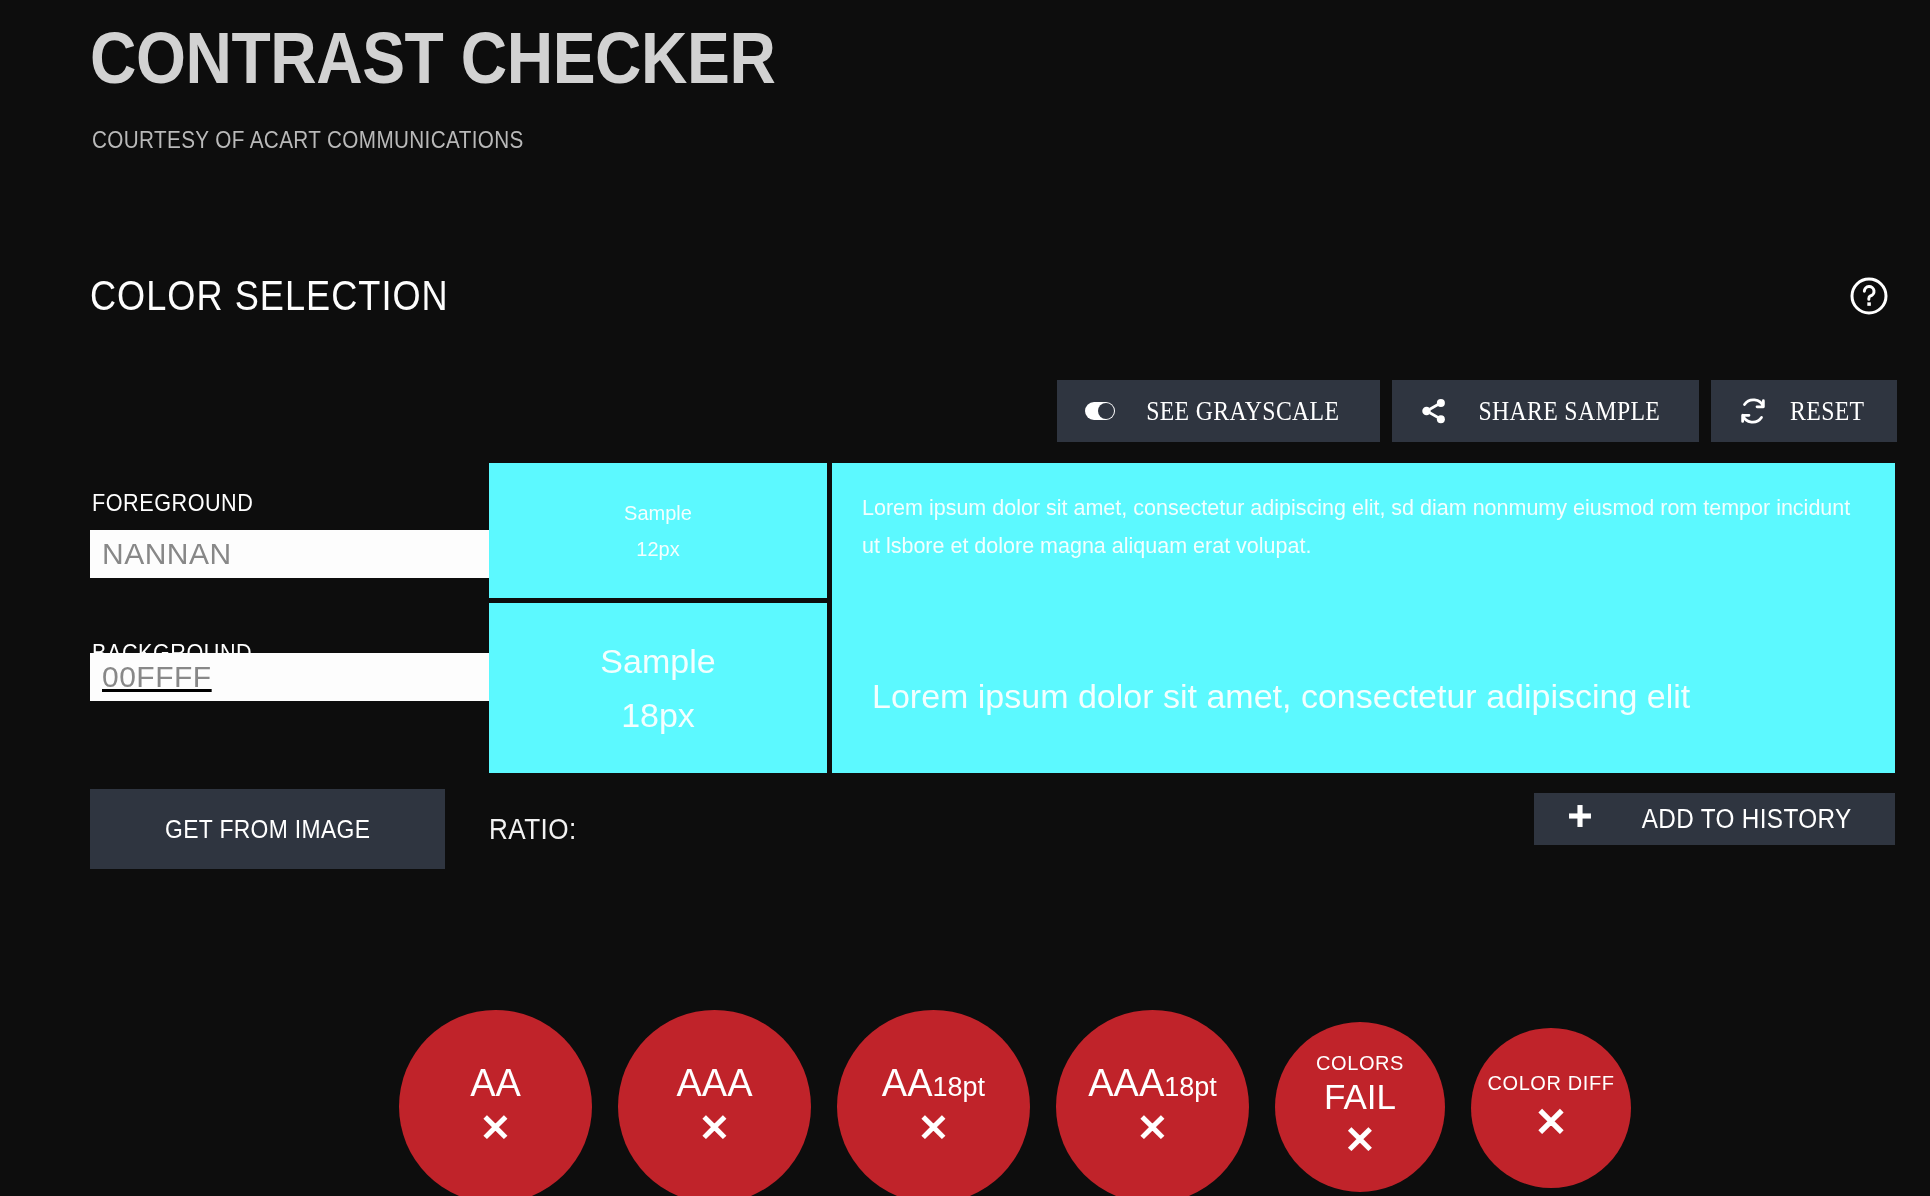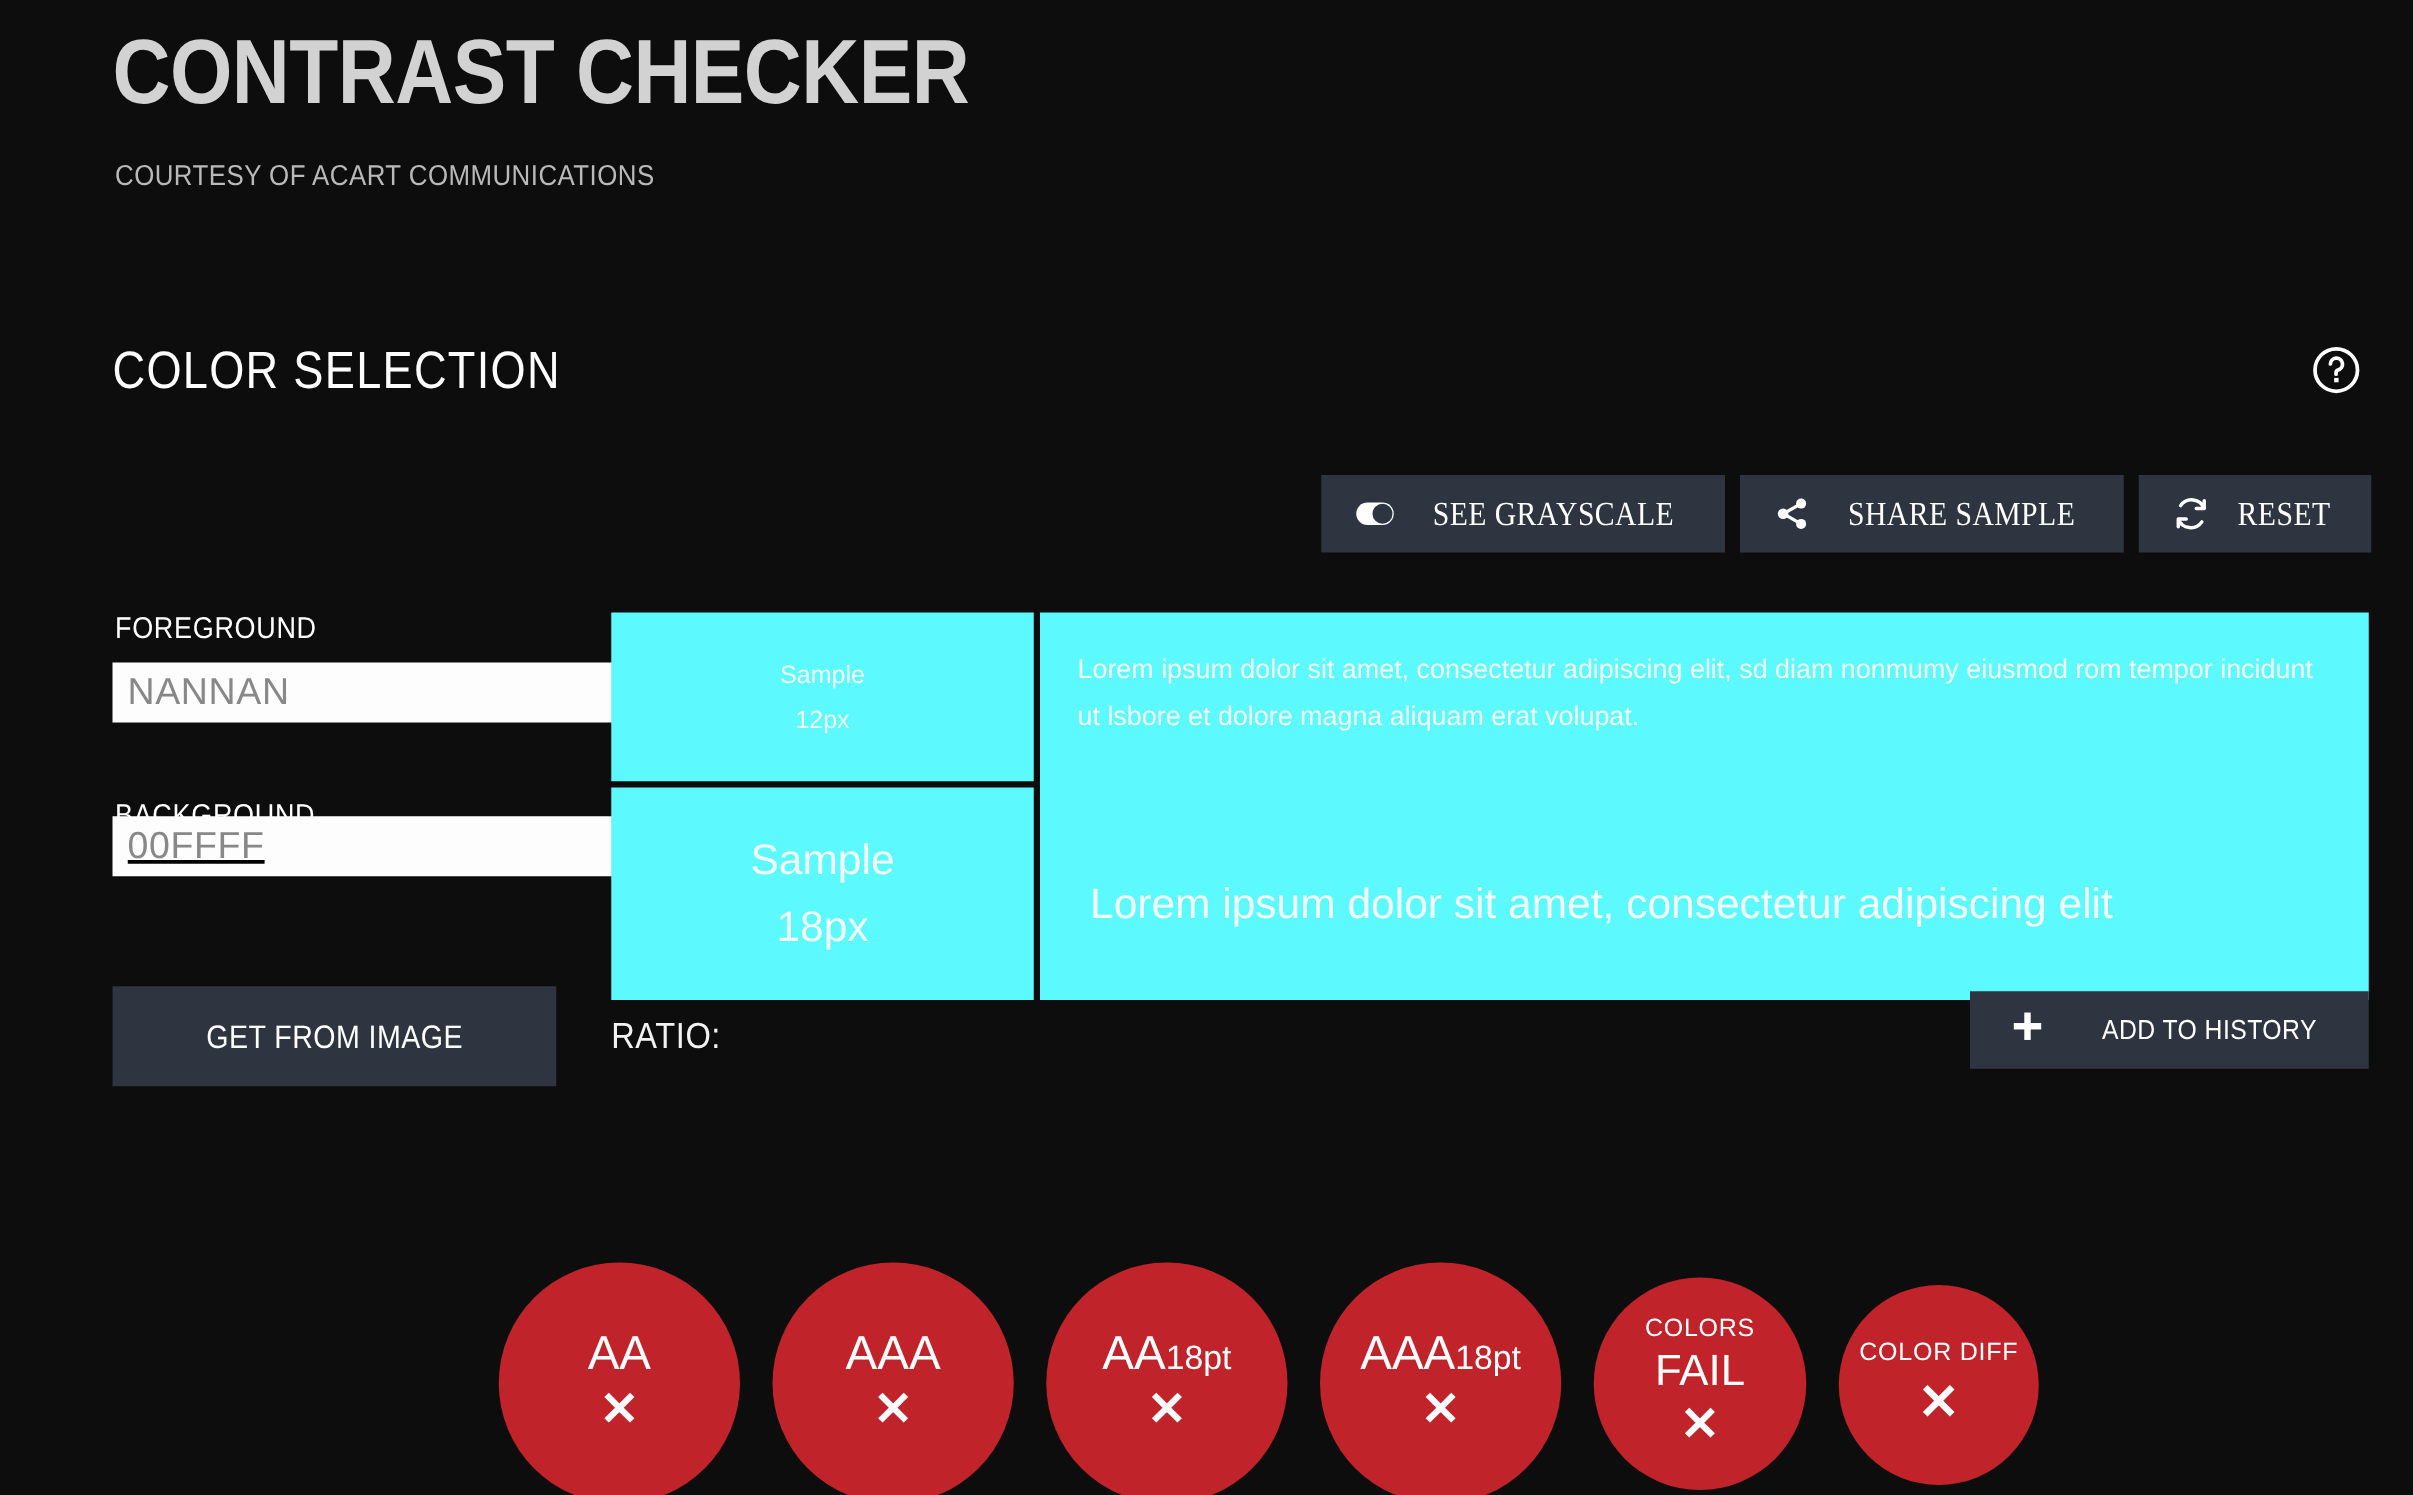--- a/index.html
+++ b/index.html
@@ -124,21 +124,21 @@
     border: none;
     color: #ffffff;
     font-size: 26px;
     letter-spacing: 0.4px;
     cursor: pointer;
     font-family: "Liberation Sans", sans-serif;
   }
   .get-image-btn span { display:inline-block; transform: scaleX(0.88); }
 
   
-  .sample-area { position: absolute; left: 489px; top: 490px; width: 1406px; height: 310px; border-radius: 12px; }
+  .sample-area { position: absolute; left: 489px; top: 463px; width: 1406px; height: 310px; border-radius: 12px; }
   .sample-left {
     position: absolute; left: 0; top: 0; width: 338px; height: 310px;
     display: flex; flex-direction: column; gap: 5px;
   }
   .sbox {
     background: #5cf9ff;
     display: flex; flex-direction: column;
     align-items: center; justify-content: center;
     color: rgba(255,255,255,0.93);
     text-align: center;
@@ -177,27 +177,27 @@
     color: #f2f2f2;
     letter-spacing: 0.5px;
     transform: scaleX(0.9);
     transform-origin: left center;
     white-space: nowrap;
   }
   .ratio-value { font-size: 29px; color: #f2f2f2; margin-left: 10px; }
 
   .add-history-btn {
     position: absolute; right: 35px; top: 793px;
-    height: 62px;
+    height: 52px;
     background: #2f3540;
     border: none;
     color: #ffffff;
     display: flex; align-items: center; gap: 36px;
     padding: 0 32px;
-    font-size: 22px;
+    font-size: 27px;
     letter-spacing: 0.4px;
     cursor: pointer;
     font-family: "Liberation Sans", sans-serif;
   }
   .add-history-btn .lbl { display:inline-block; transform: scaleX(0.9); white-space:nowrap; }
 
   
   .badges {
     position: absolute; left: 0; top: 1010px; width: 1930px;
     display: flex; justify-content: center; align-items: flex-start;

